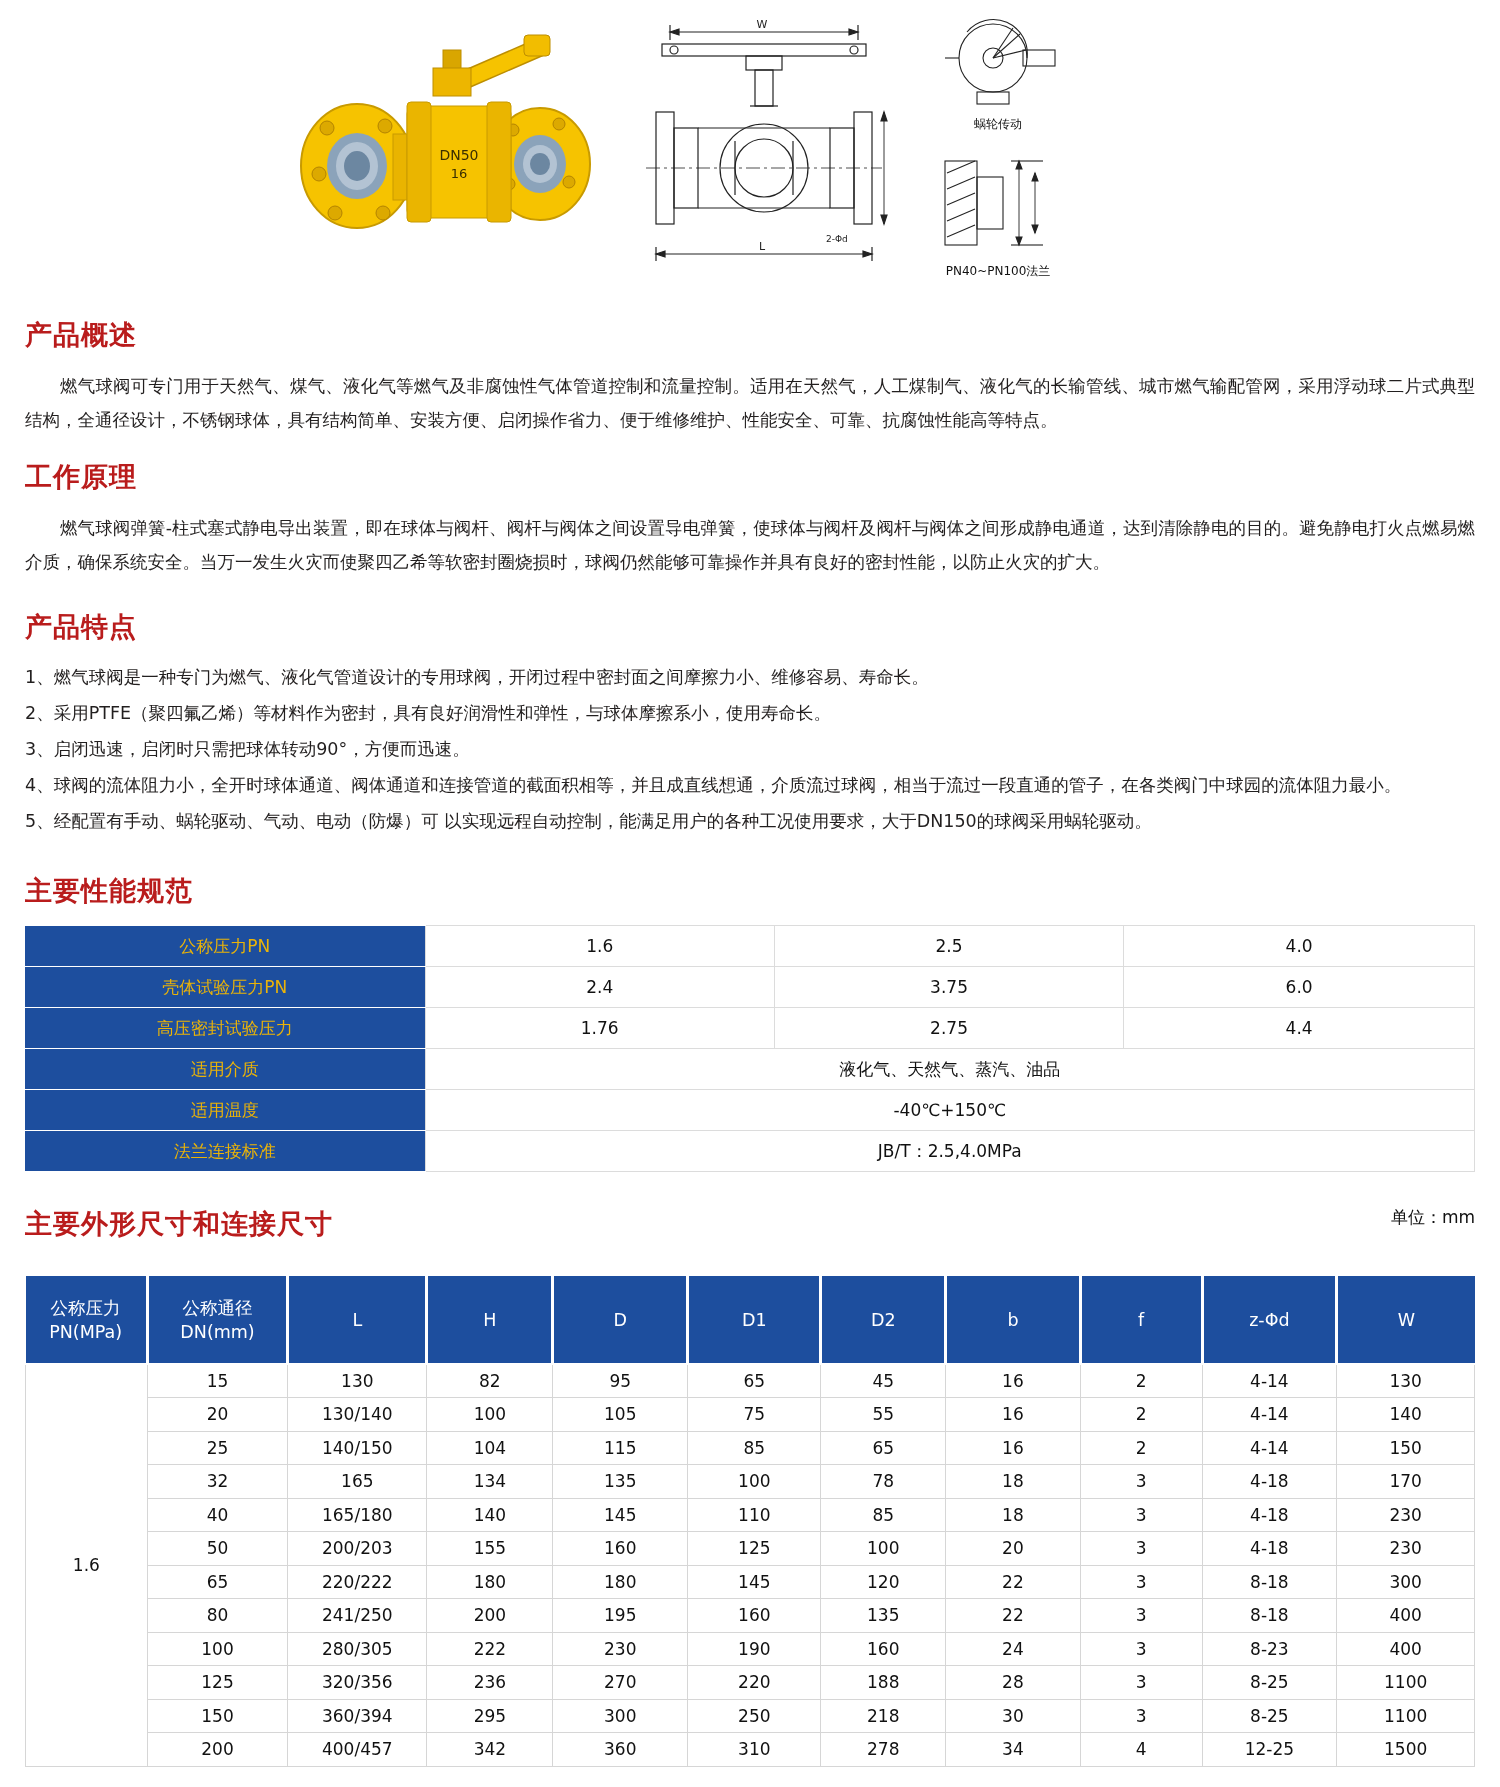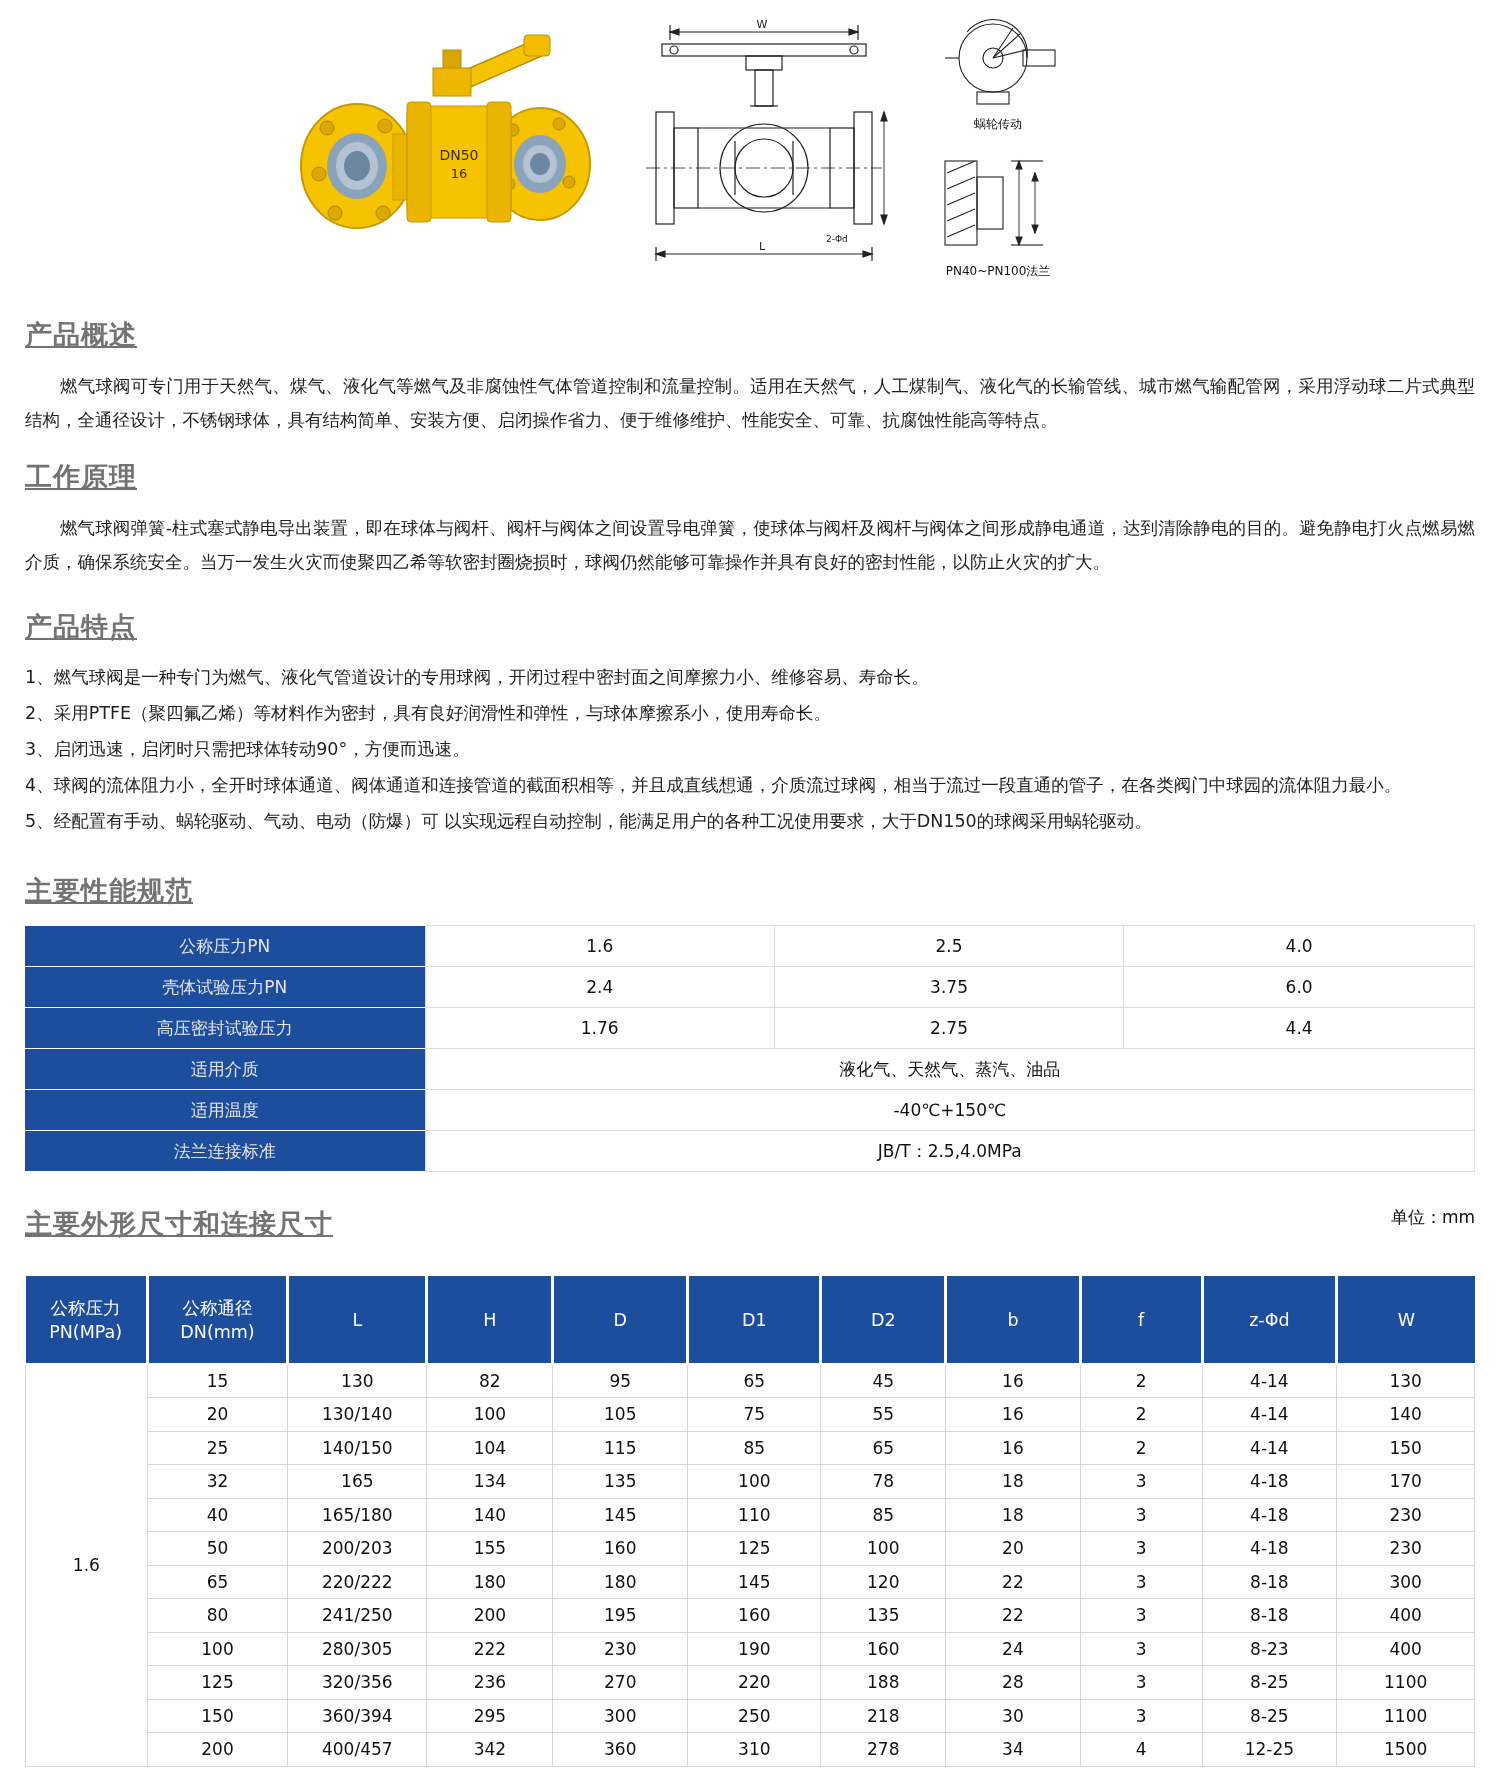--- a/index.html
+++ b/index.html
@@ -12,34 +12,34 @@
   .page { padding:14px 25px 30px 25px; }
 
   
   .figures { display:flex; align-items:flex-start; height:265px; }
   .fig-photo { margin-left:272px; }
   .fig-section { margin-left:38px; margin-top:2px; }
   .fig-right { margin-left:28px; display:flex; flex-direction:column; gap:20px; }
   .fig-caption { font-size:12px; text-align:center; color:#111; margin-top:2px; }
 
   
-  .sec-title { font-size:27px; font-weight:bold; color:#737373; letter-spacing:1px;text-decoration:underline; }
+  .sec-title { font-size:27px; font-weight:bold; color:#b91c1c; letter-spacing:1px; }
   .sec-overview { margin-top:38px; }
   .sec-principle { margin-top:22px; }
   .sec-features { margin-top:30px; }
   .para { margin-top:16px; font-size:17.5px; line-height:34px; text-indent:2em; text-align:justify; }
   .features-list { margin-top:14px; }
   .feature-item { font-size:17.5px; line-height:36px; padding-left:2.1em; text-indent:-2.1em; text-align:justify; }
 
   
   .sec-performance { margin-top:34px; }
   .perf-table { width:100%; border-collapse:collapse; margin-top:16px; table-layout:fixed; }
   .perf-table td { height:41px; text-align:center; vertical-align:middle; font-size:17px; }
   .perf-table td.plabel {
-    background:#1d4e9e; color:#e5e5e5;
+    background:#1d4e9e; color:#eab308;
     border-top:1.5px solid #ffffff; border-bottom:1.5px solid #ffffff;
     font-size:17px;
   }
   .perf-table td.pval { border:1px solid #dcdcdc; color:#111; }
 
   
   .sec-dimensions { margin-top:34px; }
   .dim-head-row { display:flex; justify-content:space-between; }
   .unit-label { font-size:17px; color:#111; }
   .dim-table { width:100%; border-collapse:collapse; margin-top:34px; table-layout:fixed; }

